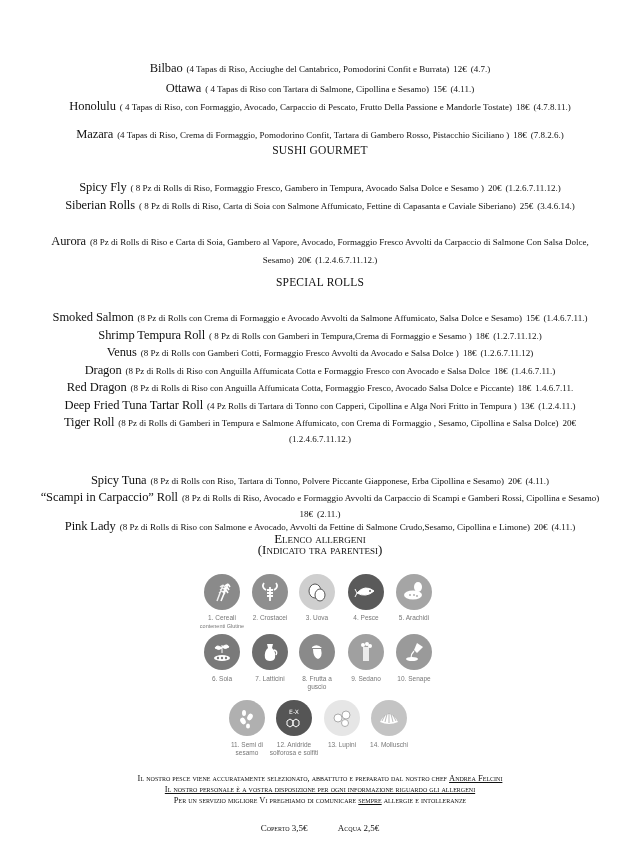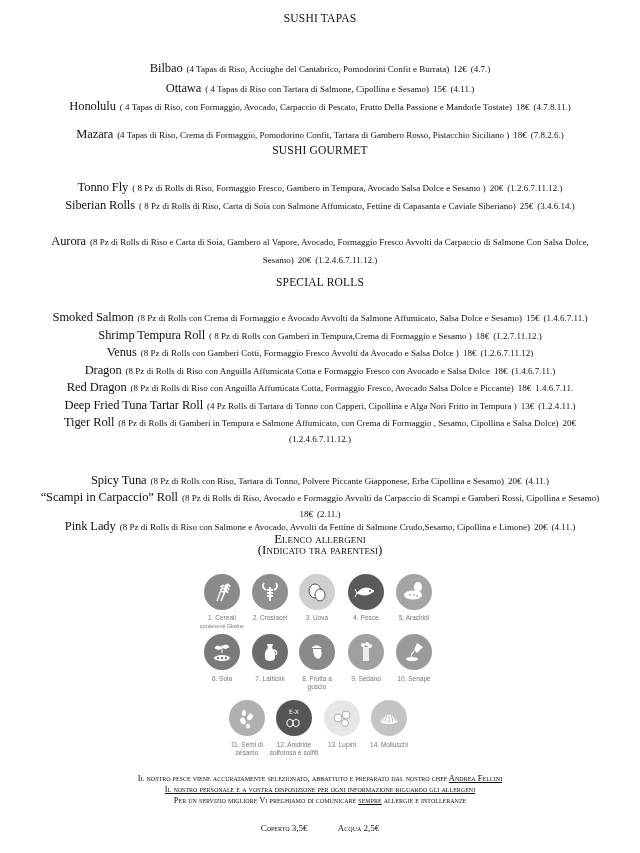--- a/index.html
+++ b/index.html
@@ -16,31 +16,30 @@
   .allergen-head { position: absolute; left: 0; width: 640px; text-align: center;
                    font-size: 13px; font-variant: small-caps; line-height: 11px; }
   .icon { position: absolute; width: 36px; height: 36px; border-radius: 50%;
           display: flex; align-items: center; justify-content: center; }
   .icon svg { width: 26px; height: 26px; }
   .icon-label { position: absolute; width: 60px; text-align: center;
                 font-family: "Liberation Sans", "DejaVu Sans", sans-serif;
                 font-size: 6.5px; color: #777; line-height: 7.5px; }
   .footer-line { position: absolute; left: 0; width: 640px; text-align: center;
                  font-size: 8.5px; font-variant: small-caps; line-height: 11px; }
-  .u { text-decoration: underline; }
+  .u { text-decoration: underline; font-family: Liberation Serif, serif; }
   .price-row { position: absolute; left: 0; width: 640px; text-align: center;
                font-size: 9px; font-variant: small-caps; }
   .price-row span { margin: 4px 14px; }
 </style>
 </head>
 <body>
 
 <div class="page">
 
-  <div class="section-title" style="top:12px;">SUSHI TAPAS</div>
 
   <div class="item" style="top:44px;">
     <span class="name">Bilbao</span>
     <span class="desc">(4 Tapas di Riso, Acciughe del Cantabrico, Pomodorini Confit e Burrata)</span>
     <span class="price">12€</span>
     <span class="allerg">(4.7.)</span>
   </div>
   <div class="item" style="top:64px;">
     <span class="name">Ottawa</span>
     <span class="desc">( 4 Tapas di Riso con Tartara di Salmone, Cipollina e Sesamo)</span>
@@ -56,21 +55,21 @@
   <div class="item" style="top:110px;">
     <span class="name">Mazara</span>
     <span class="desc">(4 Tapas di Riso, Crema di Formaggio, Pomodorino Confit, Tartara di Gambero Rosso, Pistacchio Siciliano )</span>
     <span class="price">18€</span>
     <span class="allerg">(7.8.2.6.)</span>
   </div>
 
   <div class="section-title" style="top:144px;">SUSHI GOURMET</div>
 
   <div class="item" style="top:163px;">
-    <span class="name">Tonno Fly</span>
+    <span class="name">Spicy Fly</span>
     <span class="desc">( 8 Pz di Rolls di Riso, Formaggio Fresco, Gambero in Tempura, Avocado Salsa Dolce e Sesamo )</span>
     <span class="price">20€</span>
     <span class="allerg">(1.2.6.7.11.12.)</span>
   </div>
   <div class="item" style="top:181px; left:20px; width:600px;">
     <span class="name">Siberian Rolls</span>
     <span class="desc">( 8 Pz di Rolls di Riso, Carta di Soia con Salmone Affumicato, Fettine di Capasanta e Caviale Siberiano)</span>
     <span class="price">25€</span>
     <span class="allerg">(3.4.6.14.)</span>
   </div>

